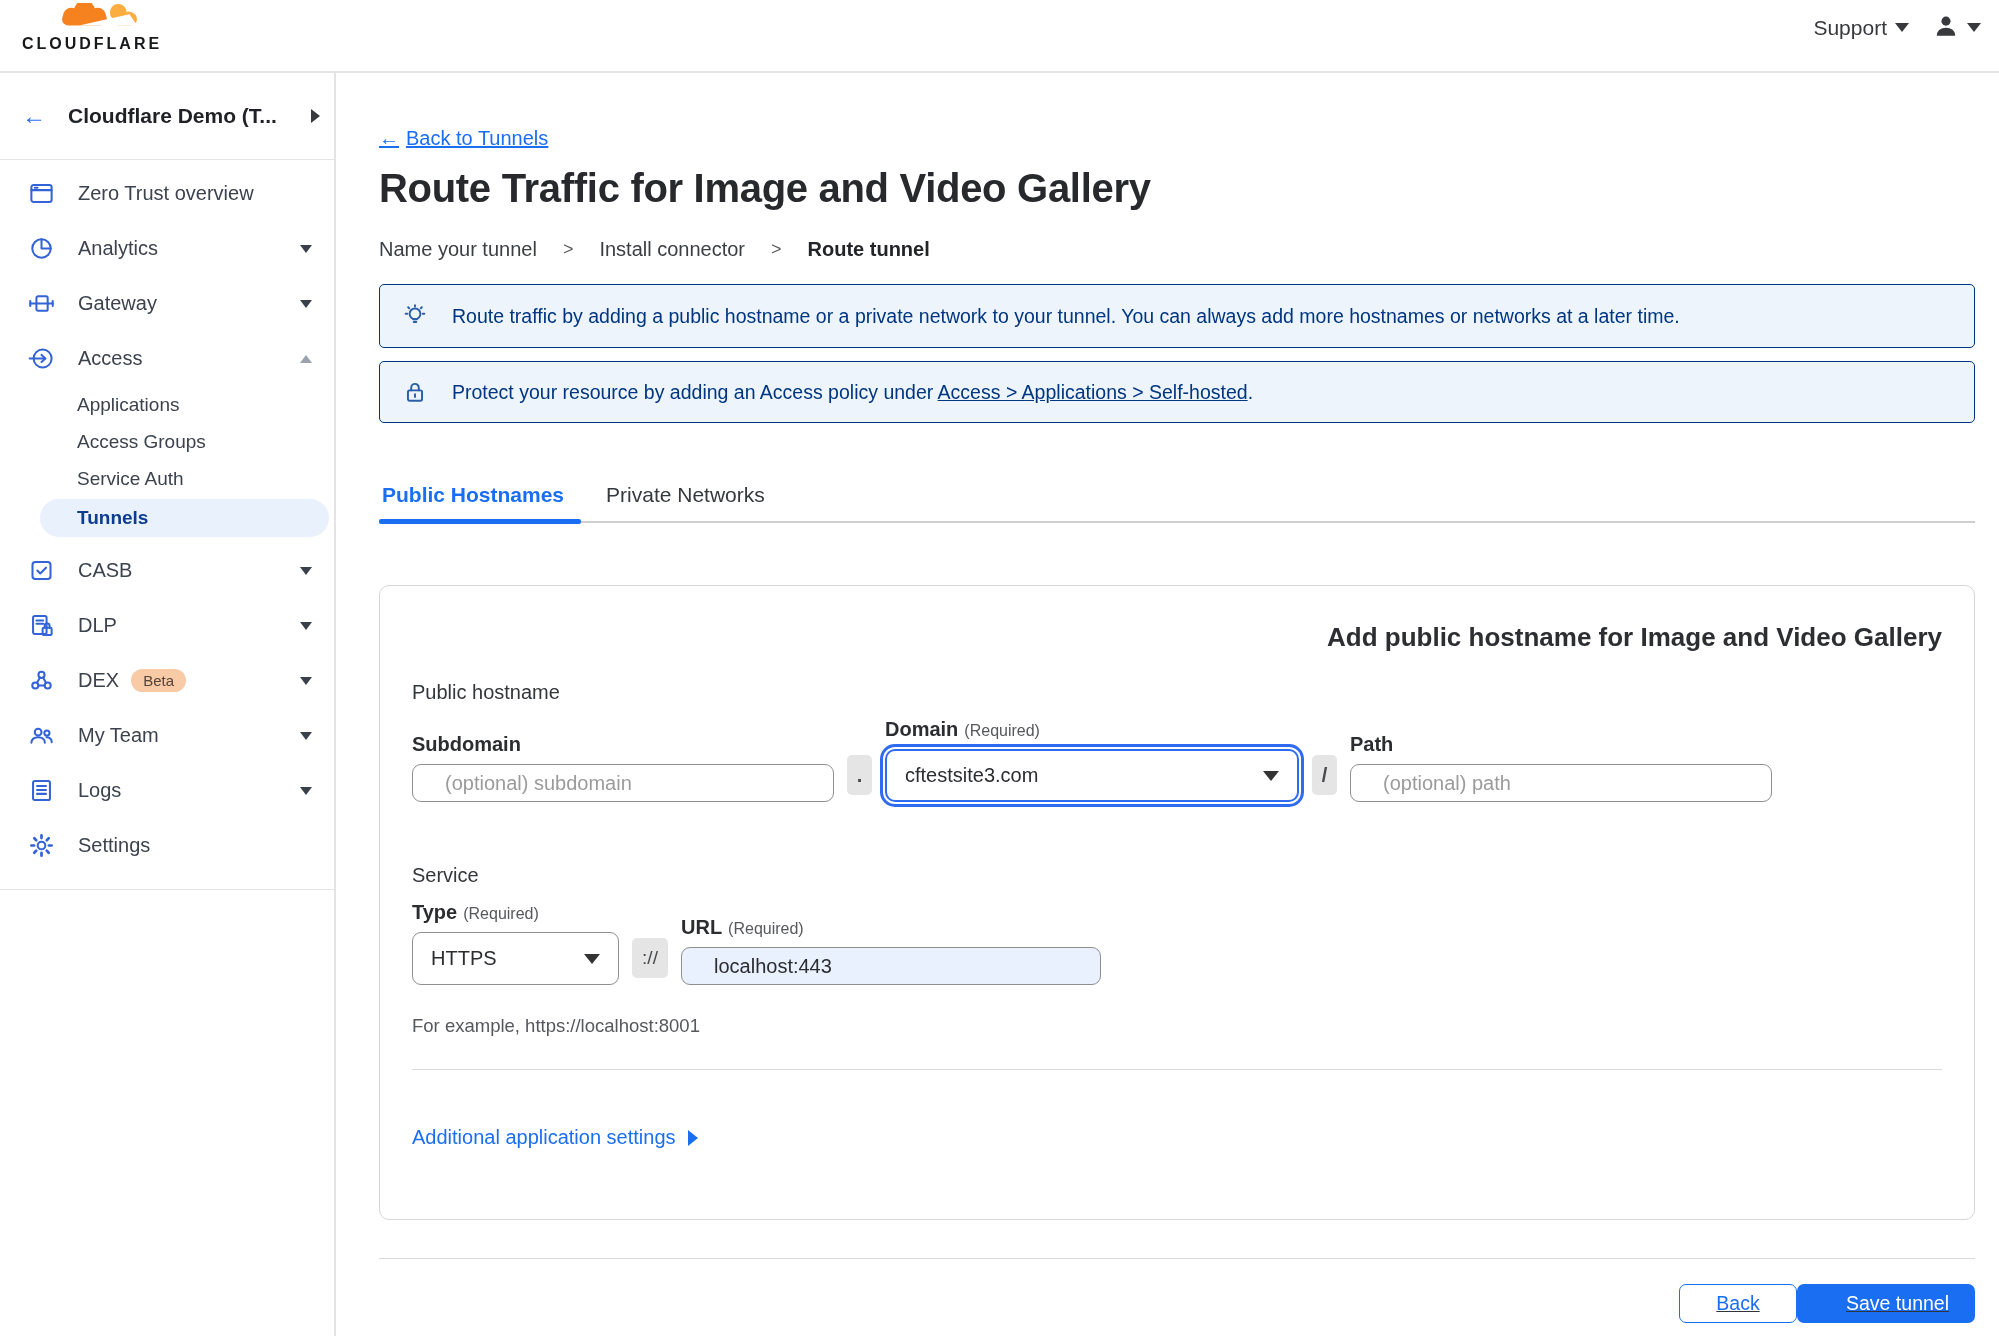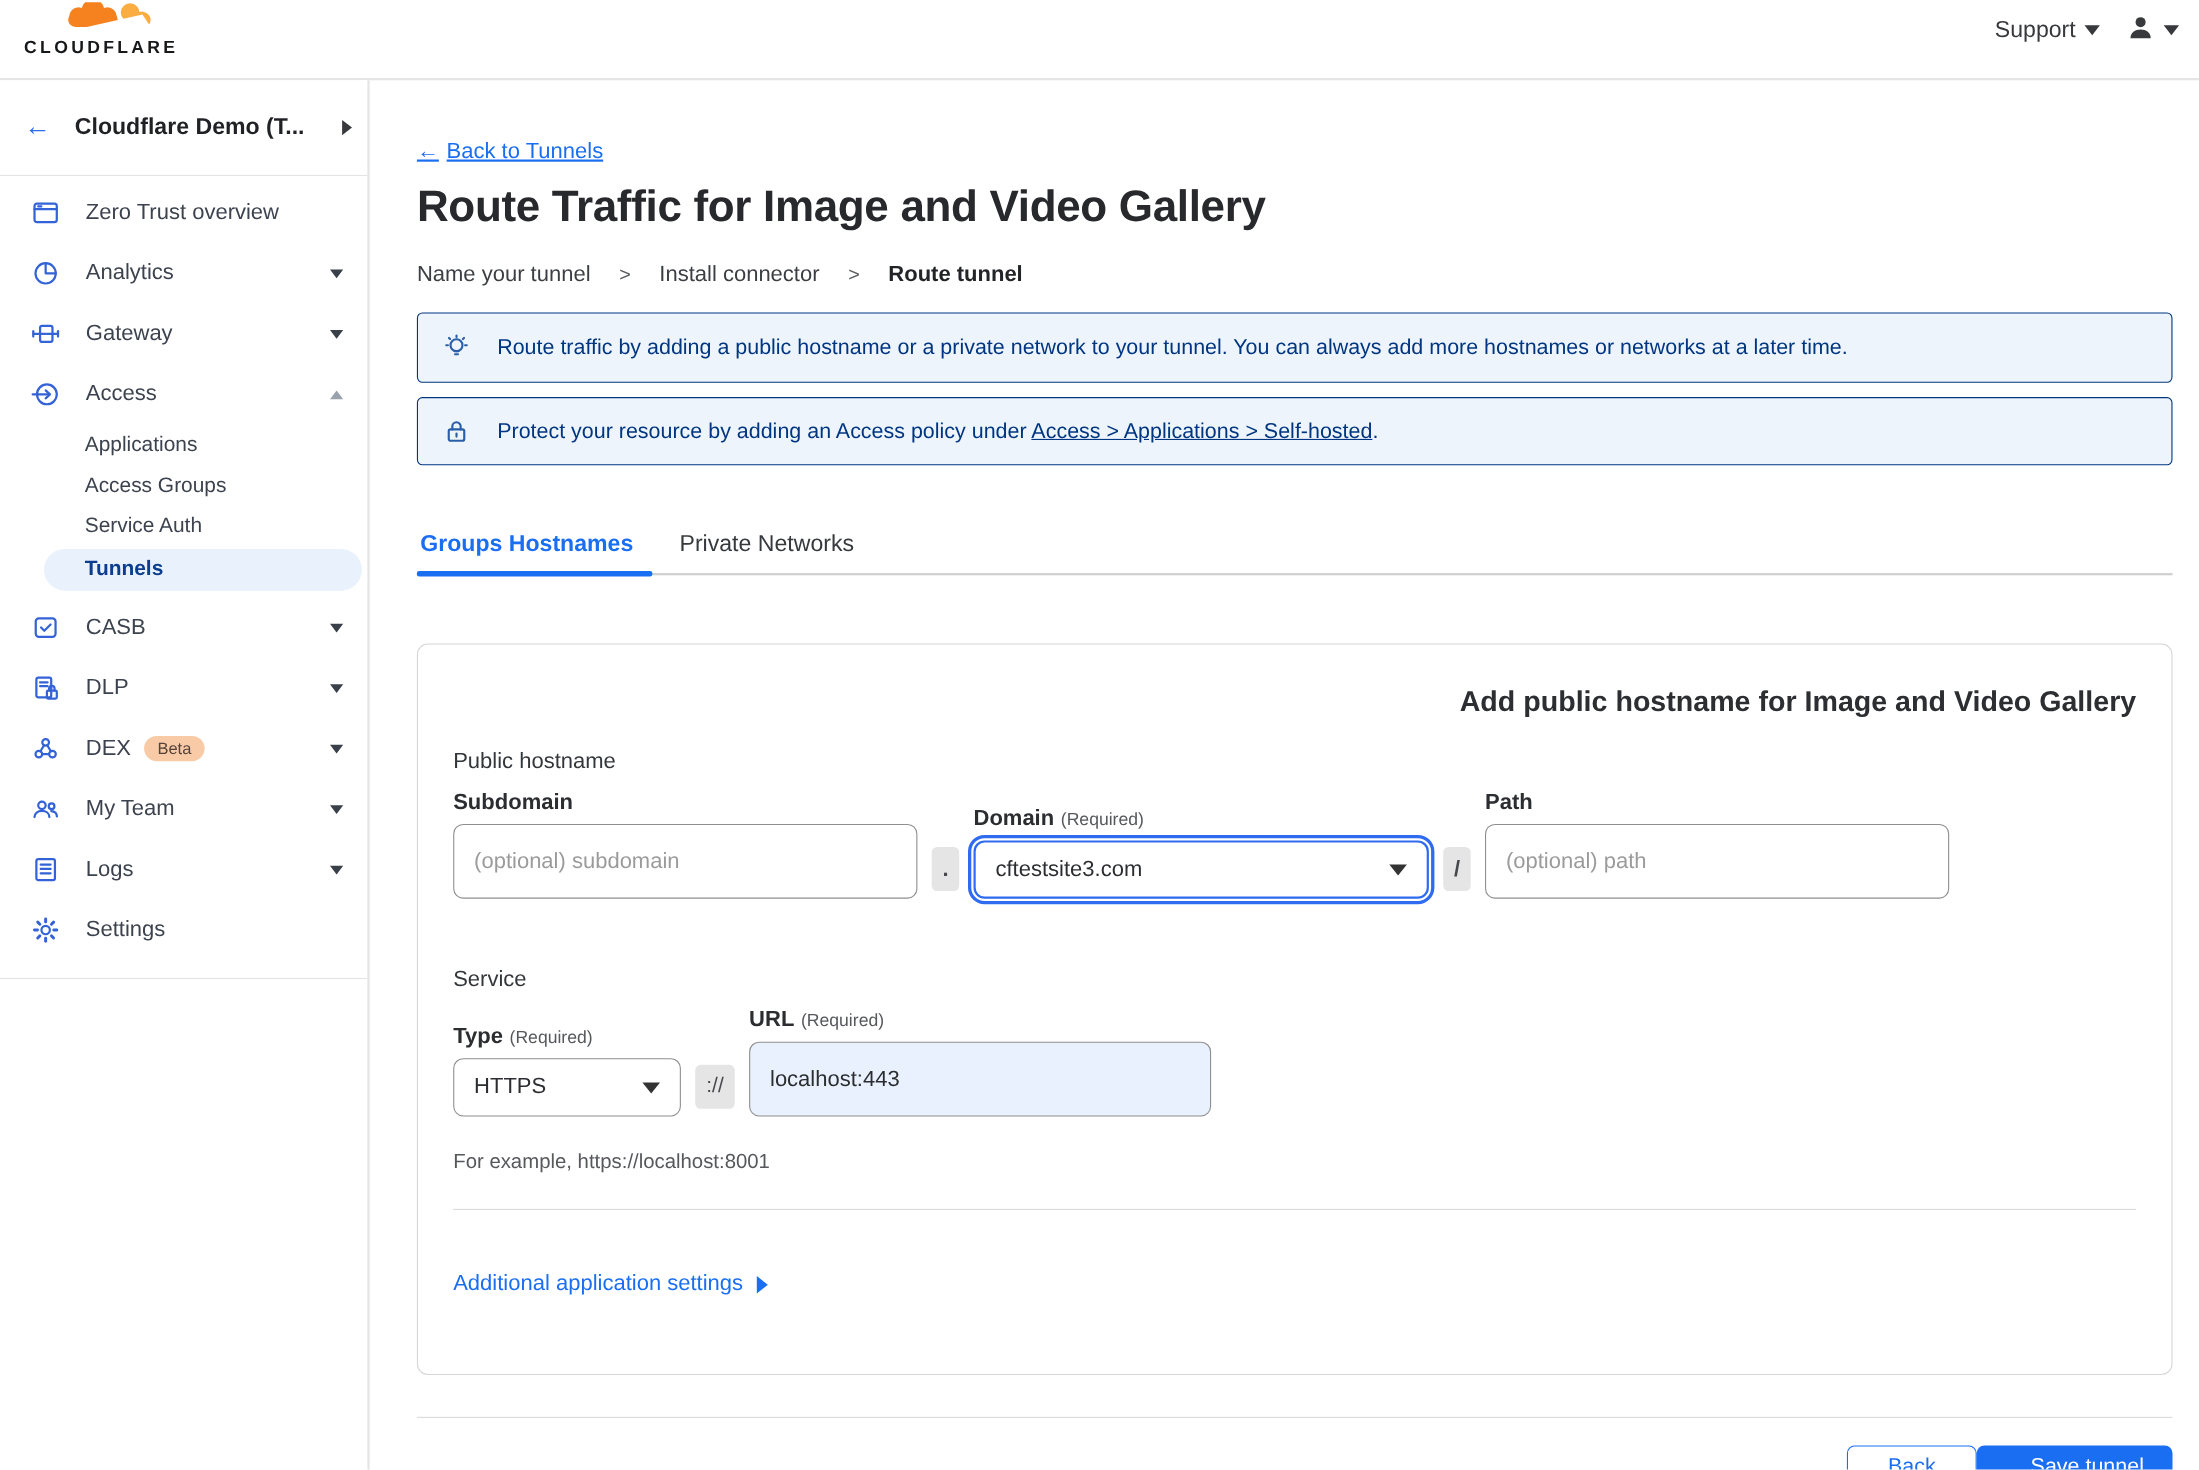--- a/index.html
+++ b/index.html
@@ -64,21 +64,21 @@
                        background:#1a6ef2; border-radius:2px; }
 
   .card { margin-top:62px; border:1px solid #d6d6d6; border-radius:10px; background:#fff;
           padding:36px 32px 70px 32px; }
   .card h2 { font-size:26px; font-weight:700; color:#2c2e31;text-align:right; }
   .sec-label { margin-top:28px; font-size:20px; color:#33363a; }
   .row { display:flex; align-items:flex-end; gap:13px; margin-top:14px; }
   .fgroup { display:flex; flex-direction:column; gap:8px; }
   .flabel { font-size:20px; font-weight:700; color:#2b2d30; }
   .freq { font-size:16px; font-weight:400; color:#56585c; margin-left:6px; }
-  .tinput { height:68px; border:1px solid #8f8f8f; border-radius:9px; padding:0 18px;
+  .tinput { height:38px; border:1px solid #8f8f8f; border-radius:9px; padding:0 32px;
             font-size:20px; font-family:"Liberation Sans",sans-serif; color:#2b2d30; background:#fff; outline:none; }
   .tinput::placeholder { color:#9b9b9b; }
   .tinput.filled { background:#e8f1fd; }
   .chip { width:25px; height:40px; background:#e5e5e5; border-radius:5px; display:flex;
           align-items:center; justify-content:center; font-size:20px; font-weight:700;
           color:#47494c; margin-bottom:7px; }
   .chip.wide { width:36px; font-weight:400; font-size:19px; }
   .select { height:53px; border:1px solid #8f8f8f; border-radius:9px; background:#fff;
             display:flex; align-items:center; justify-content:space-between;
             padding:0 18px; font-size:20px; color:#2b2d30; cursor:pointer; }
@@ -362,21 +362,21 @@
           <line x1="12" y1="14" x2="12" y2="16.5"></line>
         </svg>
     </span>
     <span>
       <span>Protect your resource by adding an Access policy under</span>
       <a>Access &gt; Applications &gt; Self-hosted</a><span>.</span>
     </span>
   </div>
 
   <div class="tabs">
-    <div class="tab active">Groups Hostnames</div>
+    <div class="tab active">Public Hostnames</div>
     <div class="tab">Private Networks</div>
   </div>
 
   <div class="card">
     <h2>Add public hostname for Image and Video Gallery</h2>
 
     <div class="sec-label">Public hostname</div>
 
     <div class="row">
       <div class="fgroup" style="width:422px;">

